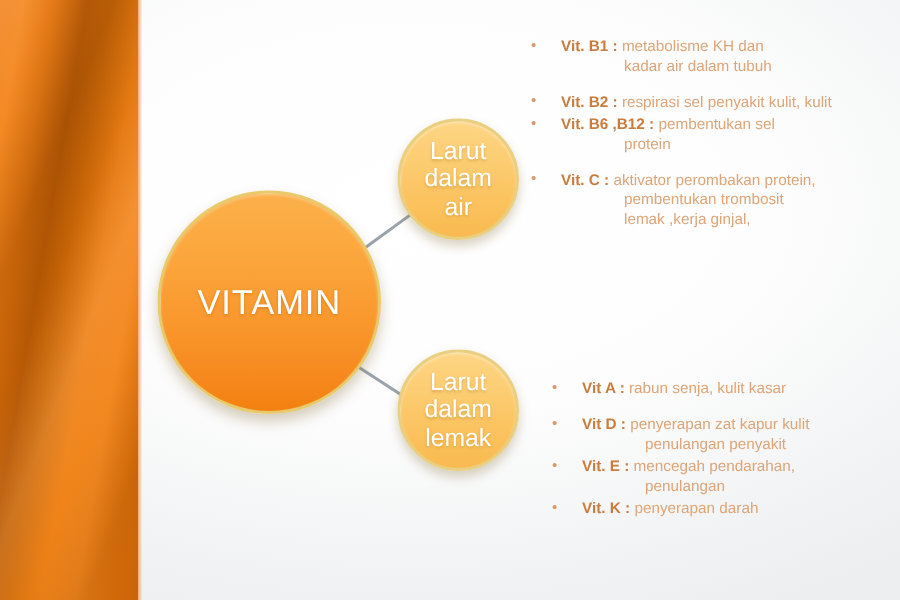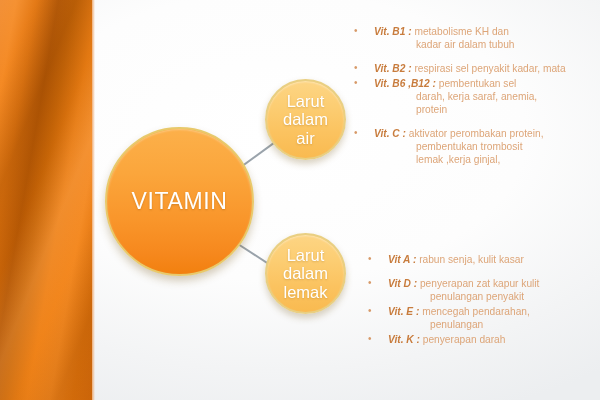--- a/index.html
+++ b/index.html
@@ -142,21 +142,20 @@
   .item .dot {
     position: absolute;
     left: 2px;
     top: 0;
     color: #d79a69;
     font-size: 10px;
   }
   .item .lead {
     font-weight: bold;
     color: #c87c3d;
-    font-style: italic;
   }
   .item .cont {
     display: block;
     padding-left: 42px;
   }
   .spacer { display: block; height: 9px; }
 </style>
 </head>
 <body>
 
@@ -195,28 +194,27 @@
       <span class="dot">•</span>
       <span class="lead">Vit. B1 :</span>
       <span>metabolisme KH   dan</span>
       <span class="cont">kadar air dalam tubuh</span>
     </span>
     <span class="spacer"></span>
 
     <span class="item">
       <span class="dot">•</span>
       <span class="lead">Vit. B2 :</span>
-      <span>respirasi sel penyakit kadar, mata</span>
+      <span>respirasi sel penyakit kulit, kulit</span>
     </span>
 
     <span class="item">
       <span class="dot">•</span>
       <span class="lead">Vit. B6 ,B12 :</span>
       <span>pembentukan sel</span>
-      <span class="cont">darah, kerja saraf, anemia,</span>
       <span class="cont">protein</span>
     </span>
     <span class="spacer"></span>
 
     <span class="item">
       <span class="dot">•</span>
       <span class="lead">Vit. C :</span>
       <span>aktivator perombakan protein,</span>
       <span class="cont">pembentukan trombosit</span>
       <span class="cont">lemak ,kerja ginjal,</span>

